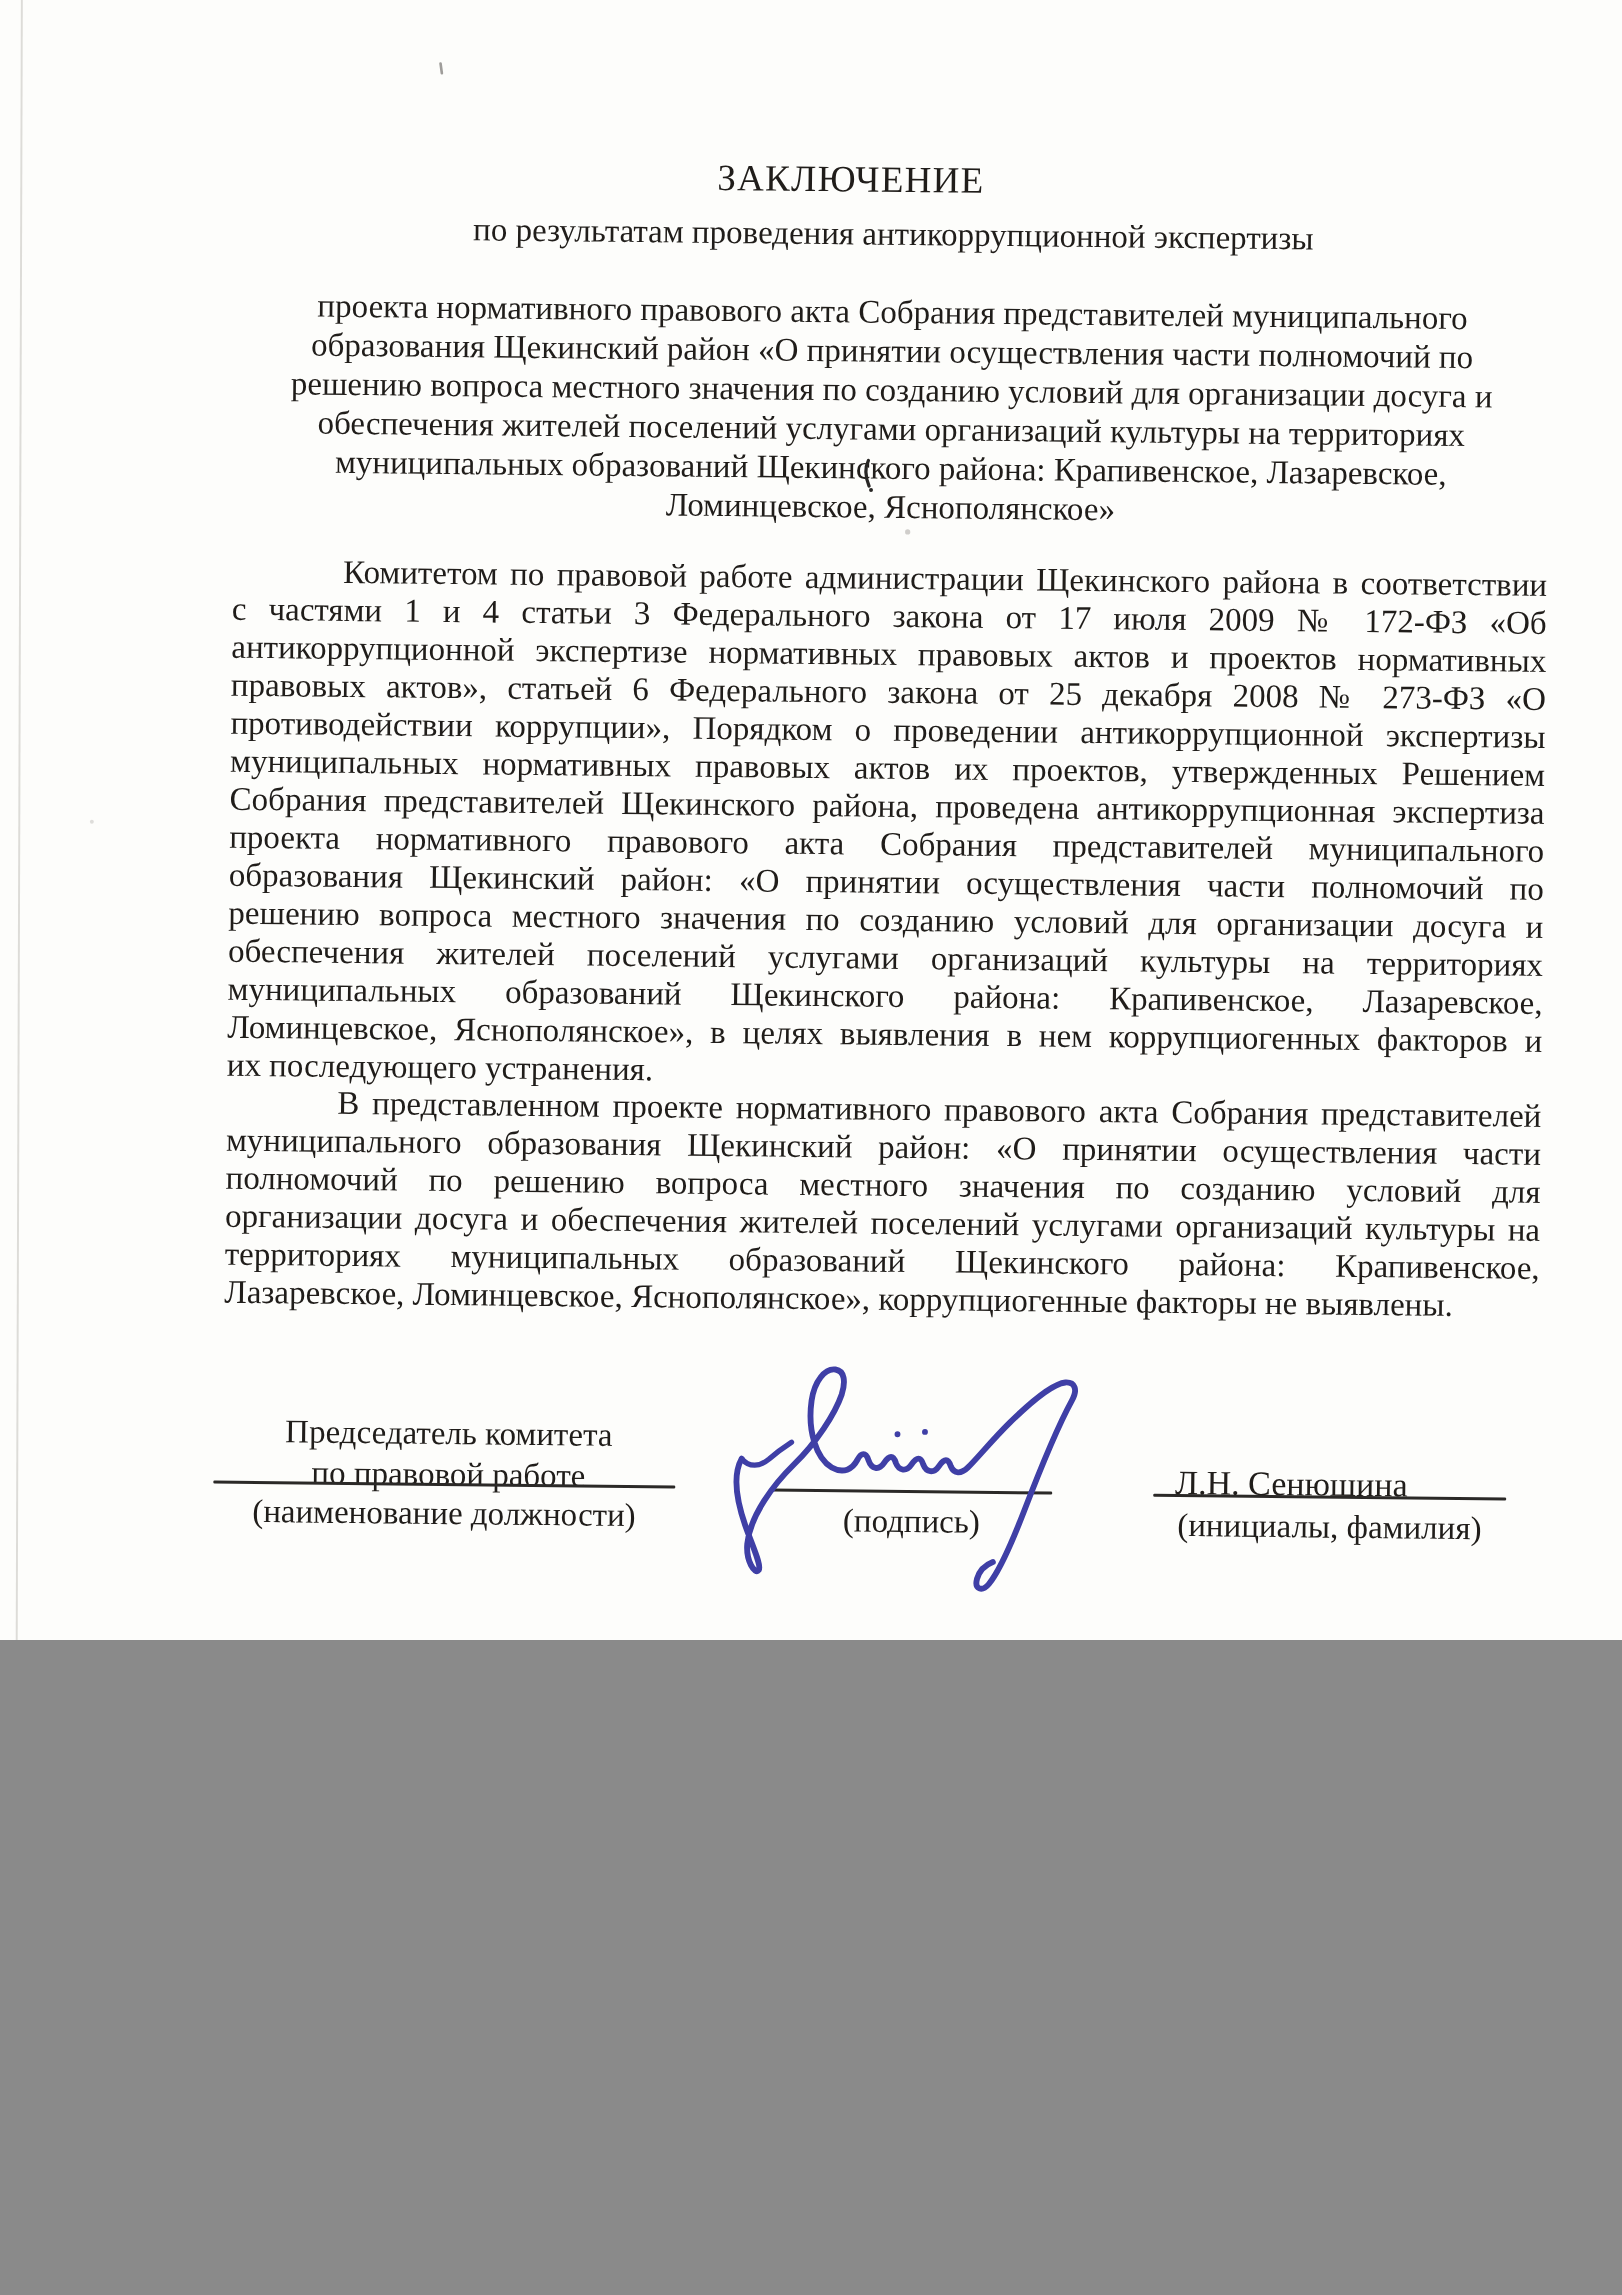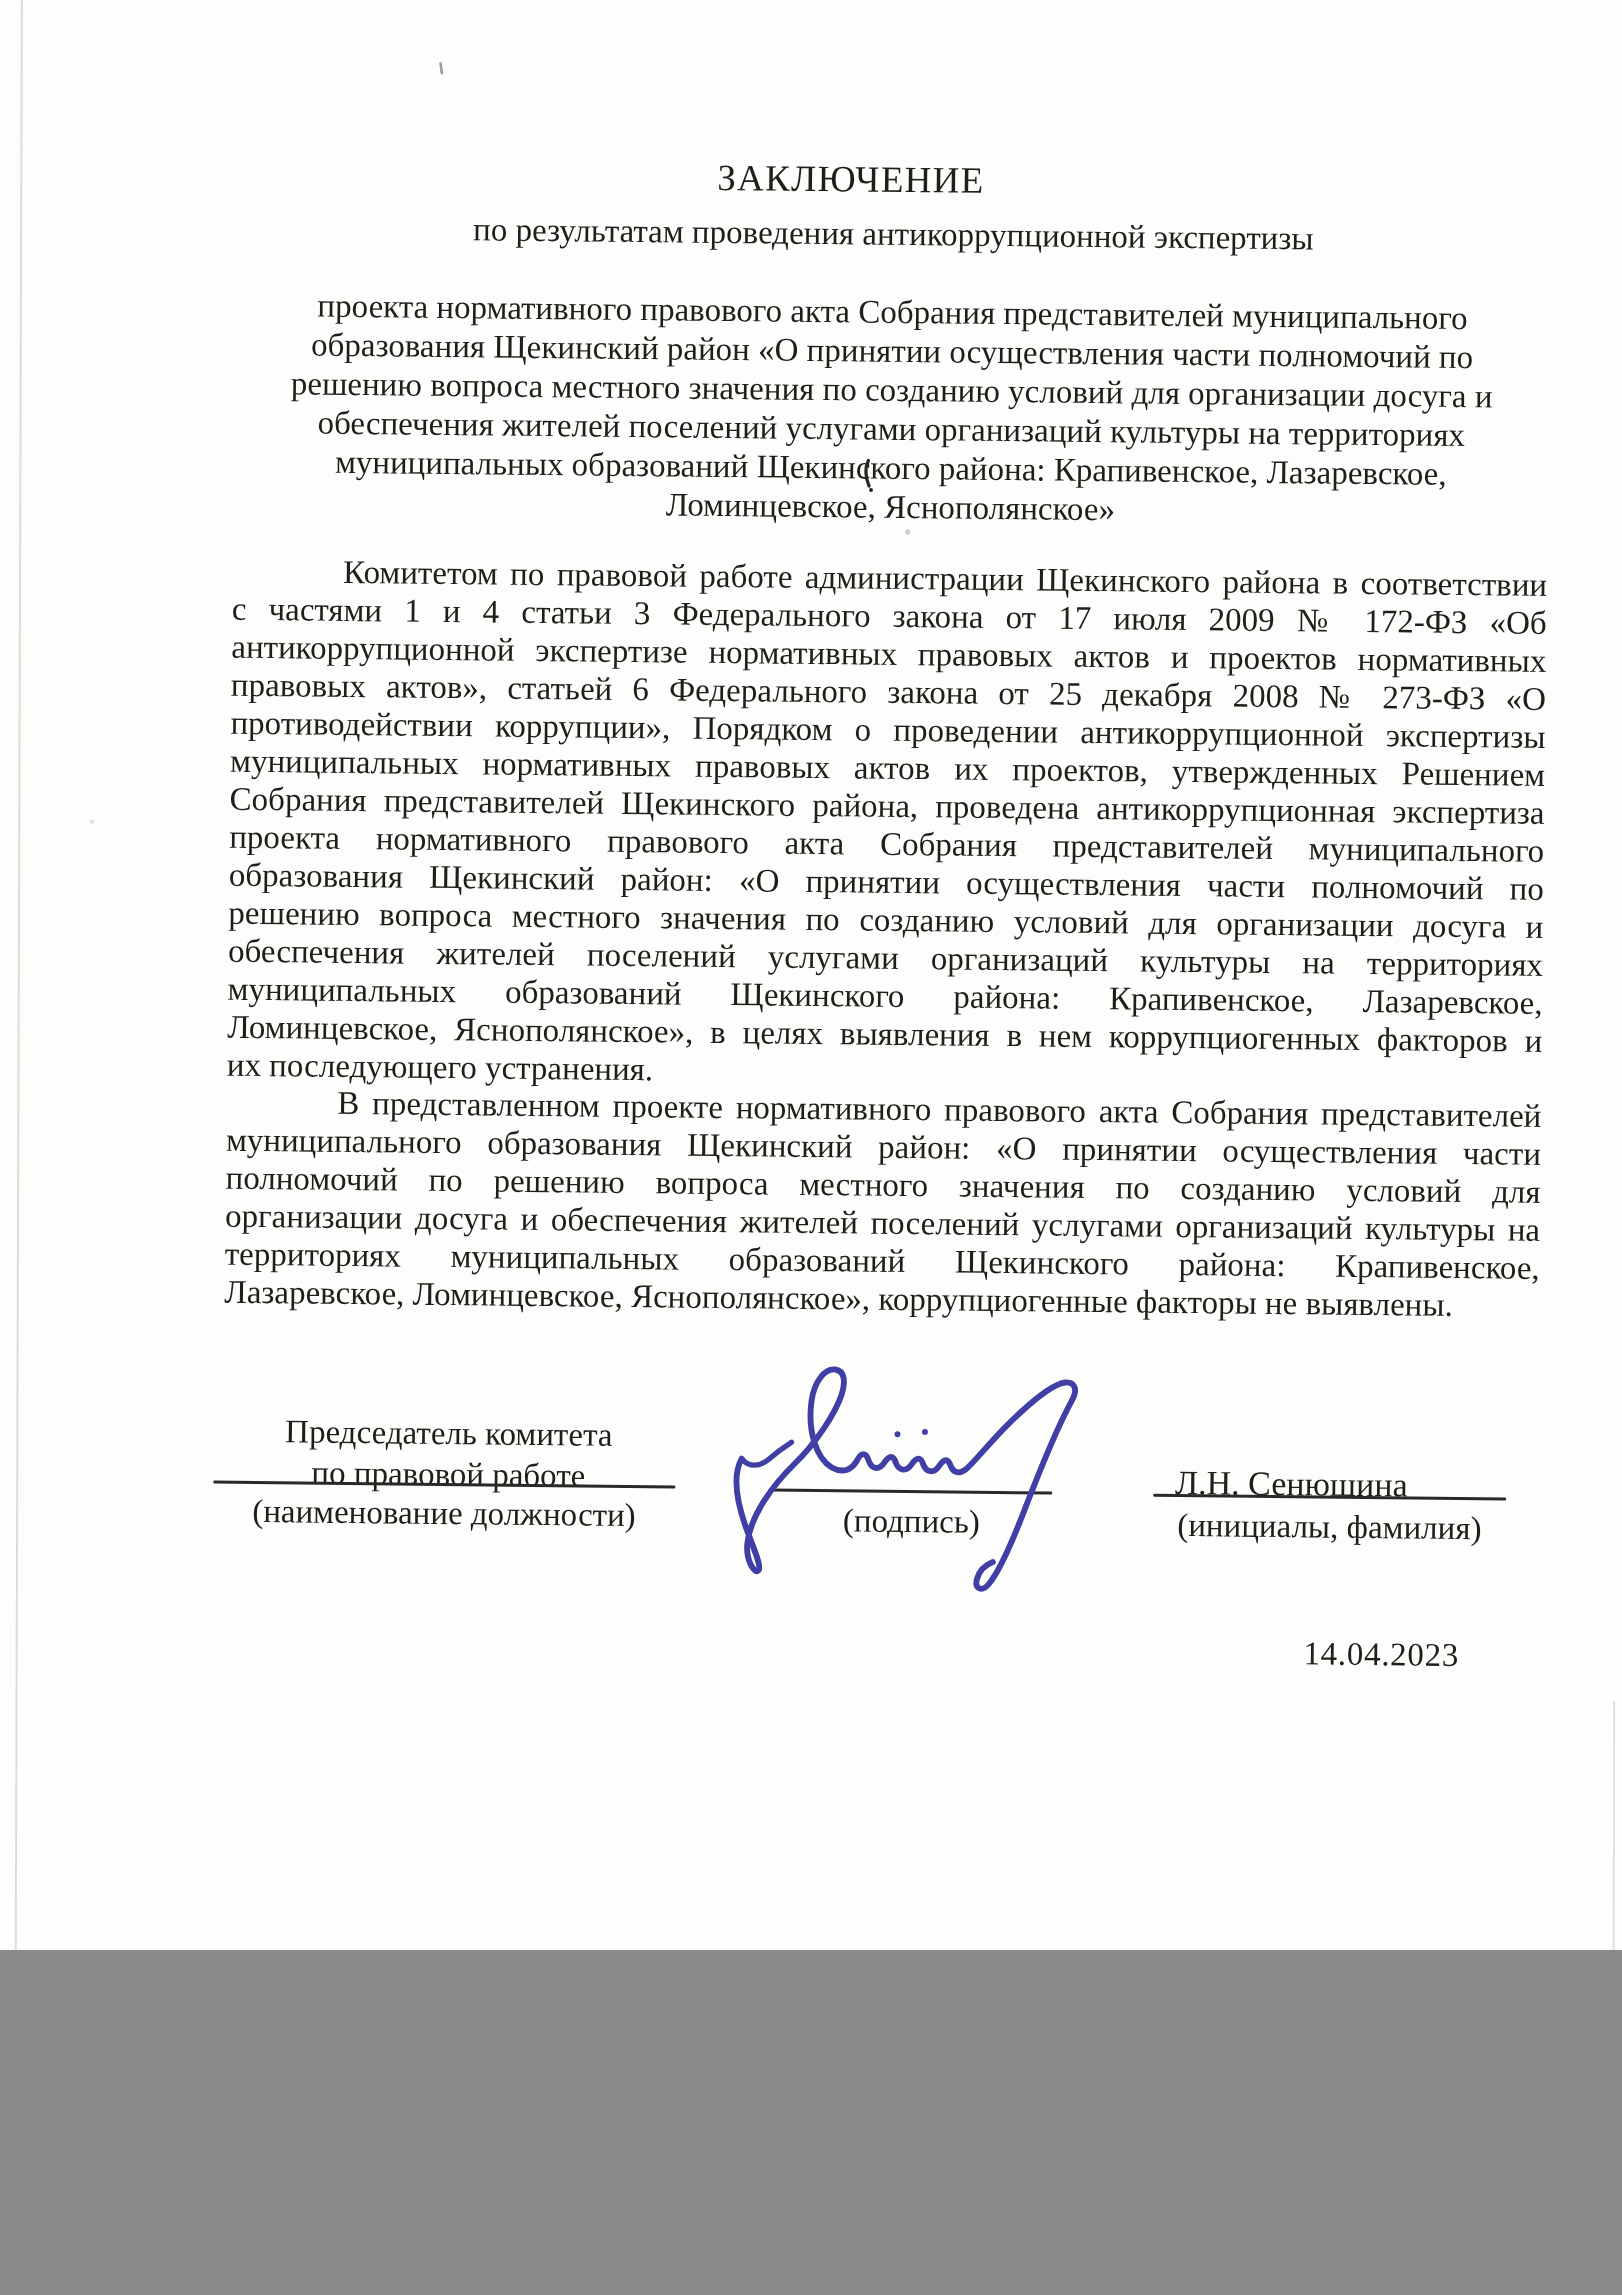--- a/index.html
+++ b/index.html
@@ -1,18 +1,18 @@
 <!DOCTYPE html>
 <html lang="ru" style="font-size:10.5px"><head>
 <meta charset="utf-8">
 <style>
   html,body{margin:0;padding:0;background:#8a8a8a;}
   .page{
     position:relative;
-    width:1623px;height:1950px;
+    width:1623px;height:1640px;
     background:#fdfdfb;
     overflow:hidden;
     font-family:"Liberation Serif","DejaVu Serif",serif;
     color:#201d1a;
   }
   
   .content{
     position:absolute;left:0;top:0;width:1623px;height:2295px;
     transform:rotate(0.62deg);
     transform-origin:811px 1145px;

